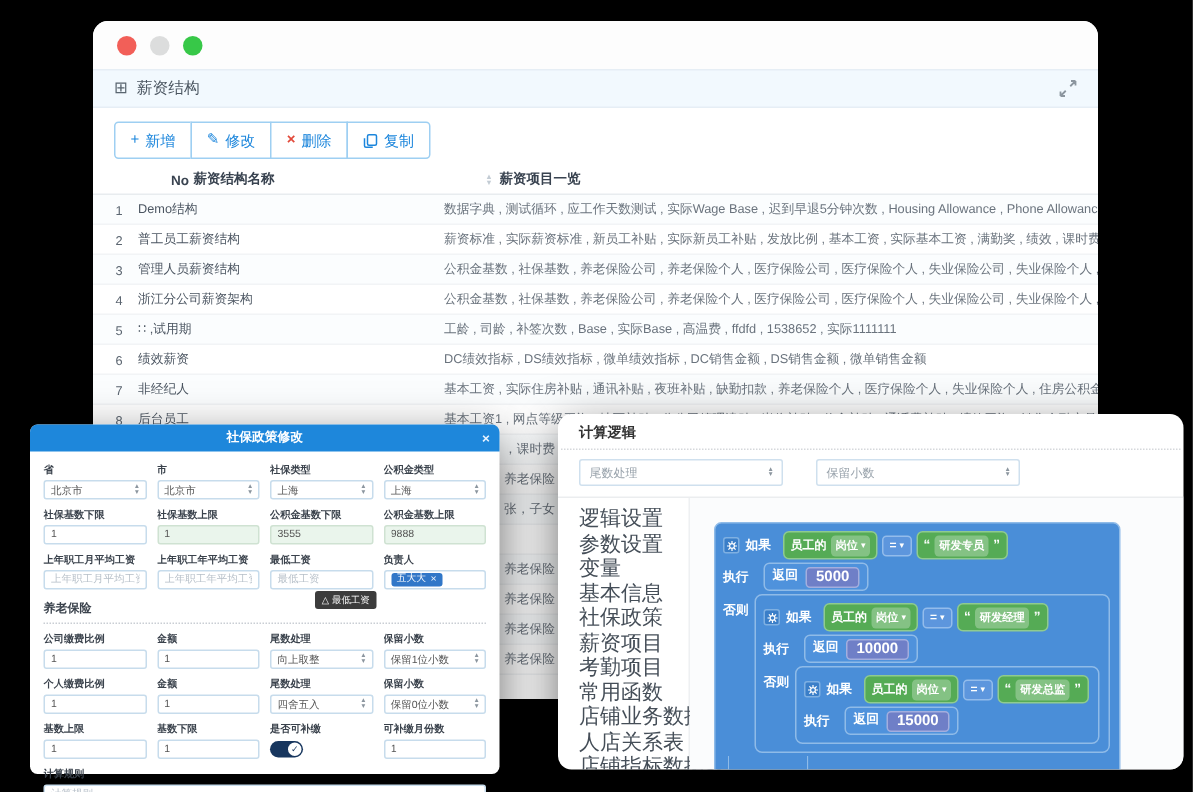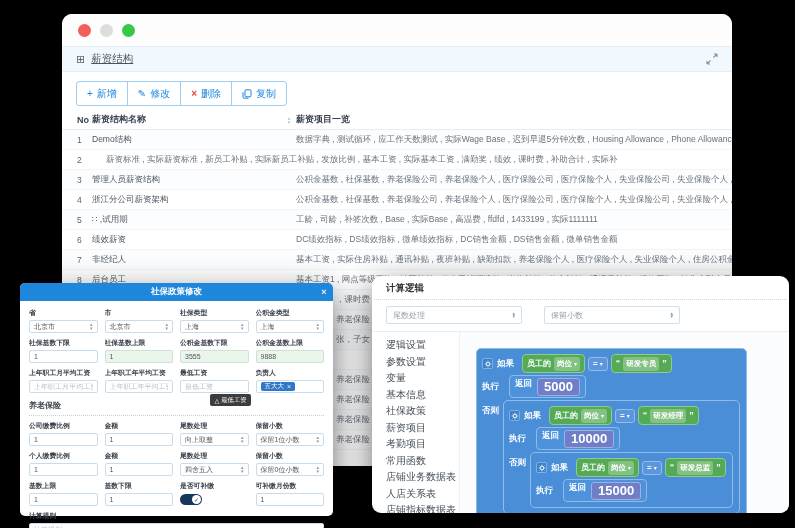--- a/index.html
+++ b/index.html
@@ -10,35 +10,35 @@
   .main-window{position:absolute;left:62px;top:14px;width:670px;height:452px;background:#fff;
     border-radius:10px;box-shadow:0 14px 40px rgba(0,0,0,.65);overflow:hidden;}
   .titlebar{height:32px;background:#fdfdfd;display:flex;align-items:center;padding-left:16px;gap:9px;}
   .dot{width:13px;height:13px;border-radius:50%;}
   .dot.red{background:#f25f58;}
   .dot.gray{background:#dcdddd;}
   .dot.green{background:#37c848;}
   .panel-heading{height:26px;background:#f2f9fe;border-top:1px solid #e6eef5;border-bottom:1px solid #e6eef5;
     display:flex;align-items:center;padding:0 14px;color:#4a5560;font-size:10.5px;}
   .grid-icon{color:#5a6670;font-size:11px;margin-right:6px;line-height:1;}
-  .panel-heading .title{flex:1;text-decoration:underline;}
+  .panel-heading .title{flex:1;}
   .expand-icon{width:12px;height:12px;opacity:.75;}
   .toolbar{padding:9px 14px 8px 14px;}
   .btn-group{display:inline-flex;}
   .tbtn{height:25px;padding:0 10px;background:#fff;border:1px solid #9ecff2;color:#1c86dc;font-size:10px;
     display:flex;align-items:center;gap:4px;margin-left:-1px;cursor:pointer;}
   .tbtn:first-child{border-radius:3px 0 0 3px;margin-left:0;}
   .tbtn:last-child{border-radius:0 3px 3px 0;}
   .tbtn .ic{font-size:10px;line-height:1;}
   .tbtn .ic.red{color:#e24a3b;font-weight:bold;}
   .copy-ic{width:10px;height:10px;}
 
   .table{position:absolute;left:0;top:96px;right:0;bottom:0;}
   .thead{position:absolute;left:0;top:0;height:20px;right:0;display:flex;align-items:center;
-    font-size:9px;font-weight:bold;color:#394350;border-bottom:1px solid #e8ecef;}
+    font-size:9px;font-weight:bold;color:#394350;border-bottom:1px solid #e8ecef;padding-left:37px;}
   .c-no{width:30px;padding-left:15px;flex:none;}
   .c-name{width:190px;flex:none;}
   .sortbox{width:14px;flex:none;display:flex;flex-direction:column;align-items:center;line-height:4px;
     font-size:5px;color:#c3ccd4;}
   .c-items{flex:1;overflow:hidden;white-space:nowrap;}
   .trow{position:absolute;left:0;right:0;height:20px;display:flex;align-items:center;font-size:8.5px;
     color:#5b6570;border-bottom:1px solid #f2f4f6;background:#fff;}
   .trow:nth-child(even){background:#fbfdfe;}
   .trow .c-name{color:#4c5662;}
   .trow .c-items{color:#6a737d;}
@@ -77,21 +77,21 @@
   
   .logic-panel{position:absolute;left:372px;top:276px;width:417px;height:237px;background:#fff;
     border-radius:9px;box-shadow:0 12px 34px rgba(0,0,0,.6);overflow:hidden;display:flex;flex-direction:column;}
   .lp-title{font-size:9.5px;font-weight:bold;color:#333;padding:6px 14px 4px 14px;}
   .lp-dotted{border-bottom:1px dotted #d5d8db;margin:0 2px;}
   .lp-selects{display:flex;gap:22px;padding:6px 14px 7px 14px;border-bottom:1px solid #ebedef;}
   .lp-sel{width:136px;height:18px;border:1px solid #cfe0ee;border-radius:2px;font-size:8px;color:#98a2ab;
     display:flex;align-items:center;justify-content:space-between;padding:0 6px;cursor:pointer;}
   .lp-body{flex:1;display:flex;min-height:0;}
   .lp-list{width:88px;flex:none;border-right:1px solid #eef0f2;padding:5px 0 0 14px;}
-  .lp-item{font-size:10px;color:#454e58;line-height:16.5px;white-space:nowrap;cursor:pointer;}
+  .lp-item{font-size:14px;color:#454e58;line-height:16.5px;white-space:nowrap;cursor:pointer;}
   .lp-canvas{flex:1;background:#fbfcfd;position:relative;overflow:hidden;}
 
   
   .blk{background:#4a8ed8;border:1px solid #8fbbe8;border-radius:5px;padding:3px 5px 3px 4px;
     display:inline-block;vertical-align:top;}
   .brow{display:flex;align-items:center;gap:4px;margin:2px 1px;}
   .blabel{color:#fff;font-size:8.5px;font-weight:bold;white-space:nowrap;}
   .gear{width:11px;height:11px;background:#3a7ec8;border:1px solid #7fb0e2;border-radius:2px;
     display:flex;align-items:center;justify-content:center;flex:none;}
   .gear svg{width:8px;height:8px;}
@@ -101,21 +101,21 @@
   .chip{background:rgba(255,255,255,.28);border-radius:3px;padding:2px 3px;display:inline-flex;
     align-items:center;gap:2px;color:#fff;cursor:pointer;}
   .chip .cv{font-size:7.5px;font-weight:bold;}
   .caret{font-size:6px;line-height:1;color:#fff;}
   .eq{background:#5d96dd;border:1px solid #93bceb;border-radius:3px;padding:1.5px 4px;display:inline-flex;
     align-items:center;gap:2px;color:#fff;font-size:8px;font-weight:bold;cursor:pointer;}
   .qm{color:#fff;font-size:9px;font-weight:bold;line-height:1;}
   .ret{background:#4f92dc;border:1px solid #8fbbe8;border-radius:4px;padding:1.5px 5px;display:inline-flex;
     align-items:flex-start;gap:5px;color:#fff;font-size:8.5px;font-weight:bold;margin-left:6px;}
   .val{background:#6f7fc7;border:1px solid #a3aede;border-radius:3px;padding:0.5px 6px;color:#fff;
-    font-size:13px;font-weight:bold;}
+    font-size:10px;font-weight:bold;}
   .endtab{width:54px;height:16px;background:#4a8ed8;border:1px solid #8fbbe8;border-top:none;
     border-radius:0 0 6px 6px;margin:1px 0 0 4px;}
 </style>
 </head>
 <body>
 
 <div id="stage">
 
   <div class="main-window">
     <div class="titlebar">
@@ -166,40 +166,41 @@
         <span class="c-items">薪资项目一览</span>
       </div>
       <div class="trow" style="top:20px">
           <span class="c-no">1</span>
           <span class="c-name">Demo结构</span>
           <span class="sortbox"></span>
           <span class="c-items">数据字典 , 测试循环 , 应工作天数测试 , 实际Wage Base , 迟到早退5分钟次数 , Housing Allowance , Phone Allowance , Night Shift Allow</span>
         </div>
       <div class="trow" style="top:40px">
           <span class="c-no">2</span>
+          <span class="c-name">普工员工薪资结构</span>
           <span class="sortbox"></span>
           <span class="c-items">薪资标准 , 实际薪资标准 , 新员工补贴 , 实际新员工补贴 , 发放比例 , 基本工资 , 实际基本工资 , 满勤奖 , 绩效 , 课时费 , 补助合计 , 实际补</span>
         </div>
       <div class="trow" style="top:60px">
           <span class="c-no">3</span>
           <span class="c-name">管理人员薪资结构</span>
           <span class="sortbox"></span>
           <span class="c-items">公积金基数 , 社保基数 , 养老保险公司 , 养老保险个人 , 医疗保险公司 , 医疗保险个人 , 失业保险公司 , 失业保险个人 , 工伤保险 , 生育保险</span>
         </div>
       <div class="trow" style="top:80px">
           <span class="c-no">4</span>
           <span class="c-name">浙江分公司薪资架构</span>
           <span class="sortbox"></span>
           <span class="c-items">公积金基数 , 社保基数 , 养老保险公司 , 养老保险个人 , 医疗保险公司 , 医疗保险个人 , 失业保险公司 , 失业保险个人 , 工伤保险 , 生育保险</span>
         </div>
       <div class="trow" style="top:100px">
           <span class="c-no">5</span>
           <span class="c-name">∷ ,试用期</span>
           <span class="sortbox"></span>
-          <span class="c-items">工龄 , 司龄 , 补签次数 , Base , 实际Base , 高温费 , ffdfd , 1433199 , 实际1111111</span>
+          <span class="c-items">工龄 , 司龄 , 补签次数 , Base , 实际Base , 高温费 , ffdfd , 1538652 , 实际1111111</span>
         </div>
       <div class="trow" style="top:120px">
           <span class="c-no">6</span>
           <span class="c-name">绩效薪资</span>
           <span class="sortbox"></span>
           <span class="c-items">DC绩效指标 , DS绩效指标 , 微单绩效指标 , DC销售金额 , DS销售金额 , 微单销售金额</span>
         </div>
       <div class="trow" style="top:140px">
           <span class="c-no">7</span>
           <span class="c-name">非经纪人</span>

